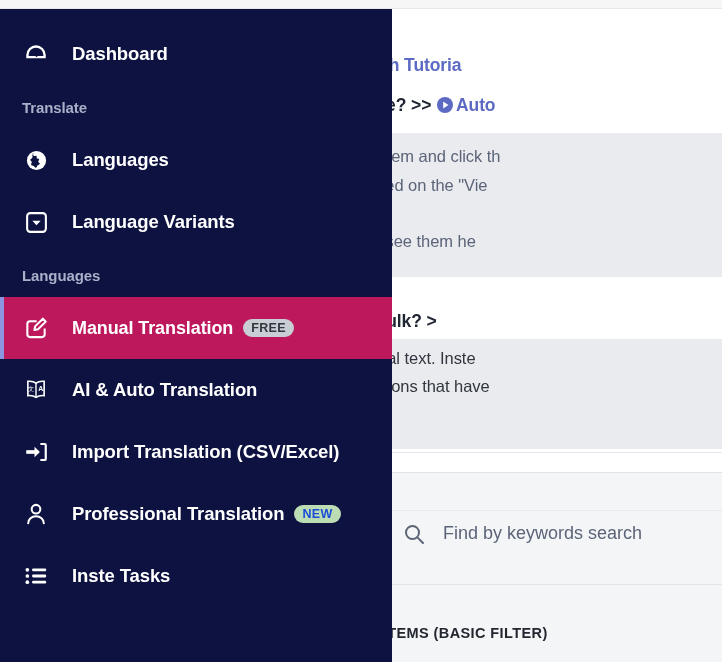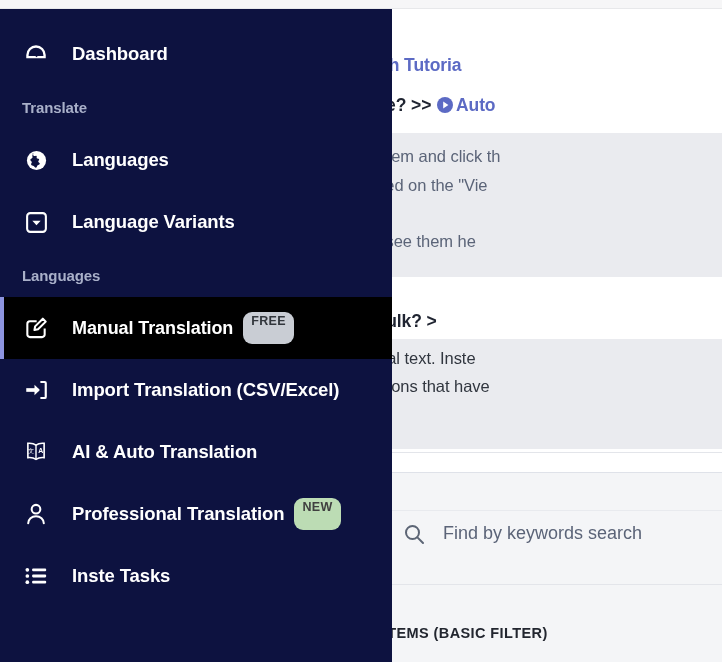--- a/index.html
+++ b/index.html
@@ -153,21 +153,21 @@
   }
   .nav-item {
     position: relative;
     display: flex;
     align-items: center;
     height: 62px;
     padding-left: 22px;
     cursor: pointer;
   }
   .nav-item.active {
-    background: #000000;
+    background: #be185d;
   }
   .nav-item.active::before {
     content: "";
     position: absolute;
     left: 0; top: 0; bottom: 0;
     width: 4px;
     background: #8d94e0;
   }
   .nav-icon {
     flex: 0 0 auto;
@@ -184,30 +184,30 @@
     font-weight: 700;
     color: #ffffff;
     letter-spacing: -0.1px;
     white-space: nowrap;
   }
   .nav-item.active .nav-label { font-size: 18px; }
 
   .badge {
     margin-left: 10px;
     display: inline-block;
-    padding: 2px 8px 16px;
+    padding: 2px 8px 1px;
     border-radius: 9px;
     font-size: 12.5px;
     font-weight: 700;
     letter-spacing: 0.3px;
     line-height: 1.15;
     white-space: nowrap;
   }
   .badge.free { background: #c9cdd4; color: #32363c; }
-  .badge.new  { background: #bcdcb4; color: #404040; }
+  .badge.new  { background: #bcdcb4; color: #1d4ed8; }
 
   .nav-section {
     padding-left: 22px;
     height: 44px;
     display: flex;
     align-items: center;
     font-size: 15px;
     font-weight: 700;
     color: #a9b0c9;
     letter-spacing: -0.1px;
@@ -307,38 +307,38 @@
             <svg viewBox="0 0 24 24" width="26" height="26" fill="none" stroke="currentColor" stroke-width="1.9">
               <path d="M20 12.4V18a2.4 2.4 0 0 1-2.4 2.4H6.4A2.4 2.4 0 0 1 4 18V8.2a2.4 2.4 0 0 1 2.4-2.4h6.2"></path>
               <path d="M18.3 3.4 21 6.1l-7.1 7.1-3.3.6.6-3.3z" stroke-linejoin="round"></path>
             </svg>
           </span>
           <span class="nav-label">Manual Translation</span>
           <span class="badge free">FREE</span>
         </div>
         <div class="nav-item">
           <span class="nav-icon">
-            <svg viewBox="0 0 24 24" width="26" height="26" fill="none" stroke="currentColor" stroke-width="2">
-              <path d="M3 12h11" stroke-width="3.4"></path>
-              <path d="M10.6 7.2 15.6 12l-5 4.8z" fill="currentColor" stroke="none"></path>
-              <path d="M16.8 4.6H20a1 1 0 0 1 1 1v12.8a1 1 0 0 1-1 1h-3.2" stroke-linecap="round"></path>
-            </svg>
-          </span>
-          <span class="nav-label">Import Translation (CSV/Excel)</span>
-        </div>
-        <div class="nav-item">
-          <span class="nav-icon">
             <svg viewBox="0 0 24 24" width="26" height="26" fill="none" stroke="currentColor" stroke-width="1.5">
               <path d="M12 5.6C10.2 4.3 7.7 3.7 4.5 4v13.2c3.2-.3 5.7.3 7.5 1.6 1.8-1.3 4.3-1.9 7.5-1.6V4c-3.2-.3-5.7.3-7.5 1.6z"></path>
               <path d="M12 5.6v13.2" stroke-width="1.3"></path>
               <text x="7.3" y="12.6" font-size="5.6" fill="currentColor" stroke="none" font-family="DejaVu Sans, sans-serif" text-anchor="middle">文</text>
               <text x="16.3" y="12.8" font-size="6.4" fill="currentColor" stroke="none" font-family="Liberation Sans, sans-serif" text-anchor="middle" font-weight="700">A</text>
             </svg>
           </span>
           <span class="nav-label">AI &amp; Auto Translation</span>
+        </div>
+        <div class="nav-item">
+          <span class="nav-icon">
+            <svg viewBox="0 0 24 24" width="26" height="26" fill="none" stroke="currentColor" stroke-width="2">
+              <path d="M3 12h11" stroke-width="3.4"></path>
+              <path d="M10.6 7.2 15.6 12l-5 4.8z" fill="currentColor" stroke="none"></path>
+              <path d="M16.8 4.6H20a1 1 0 0 1 1 1v12.8a1 1 0 0 1-1 1h-3.2" stroke-linecap="round"></path>
+            </svg>
+          </span>
+          <span class="nav-label">Import Translation (CSV/Excel)</span>
         </div>
         <div class="nav-item">
           <span class="nav-icon">
             <svg viewBox="0 0 24 24" width="26" height="26" fill="none" stroke="currentColor" stroke-width="1.9">
               <circle cx="12" cy="7.6" r="4"></circle>
               <path d="M4.8 20.6c0-3.8 3.2-6.6 7.2-6.6s7.2 2.8 7.2 6.6" stroke-linecap="round"></path>
             </svg>
           </span>
           <span class="nav-label">Professional Translation</span>
           <span class="badge new">NEW</span>

